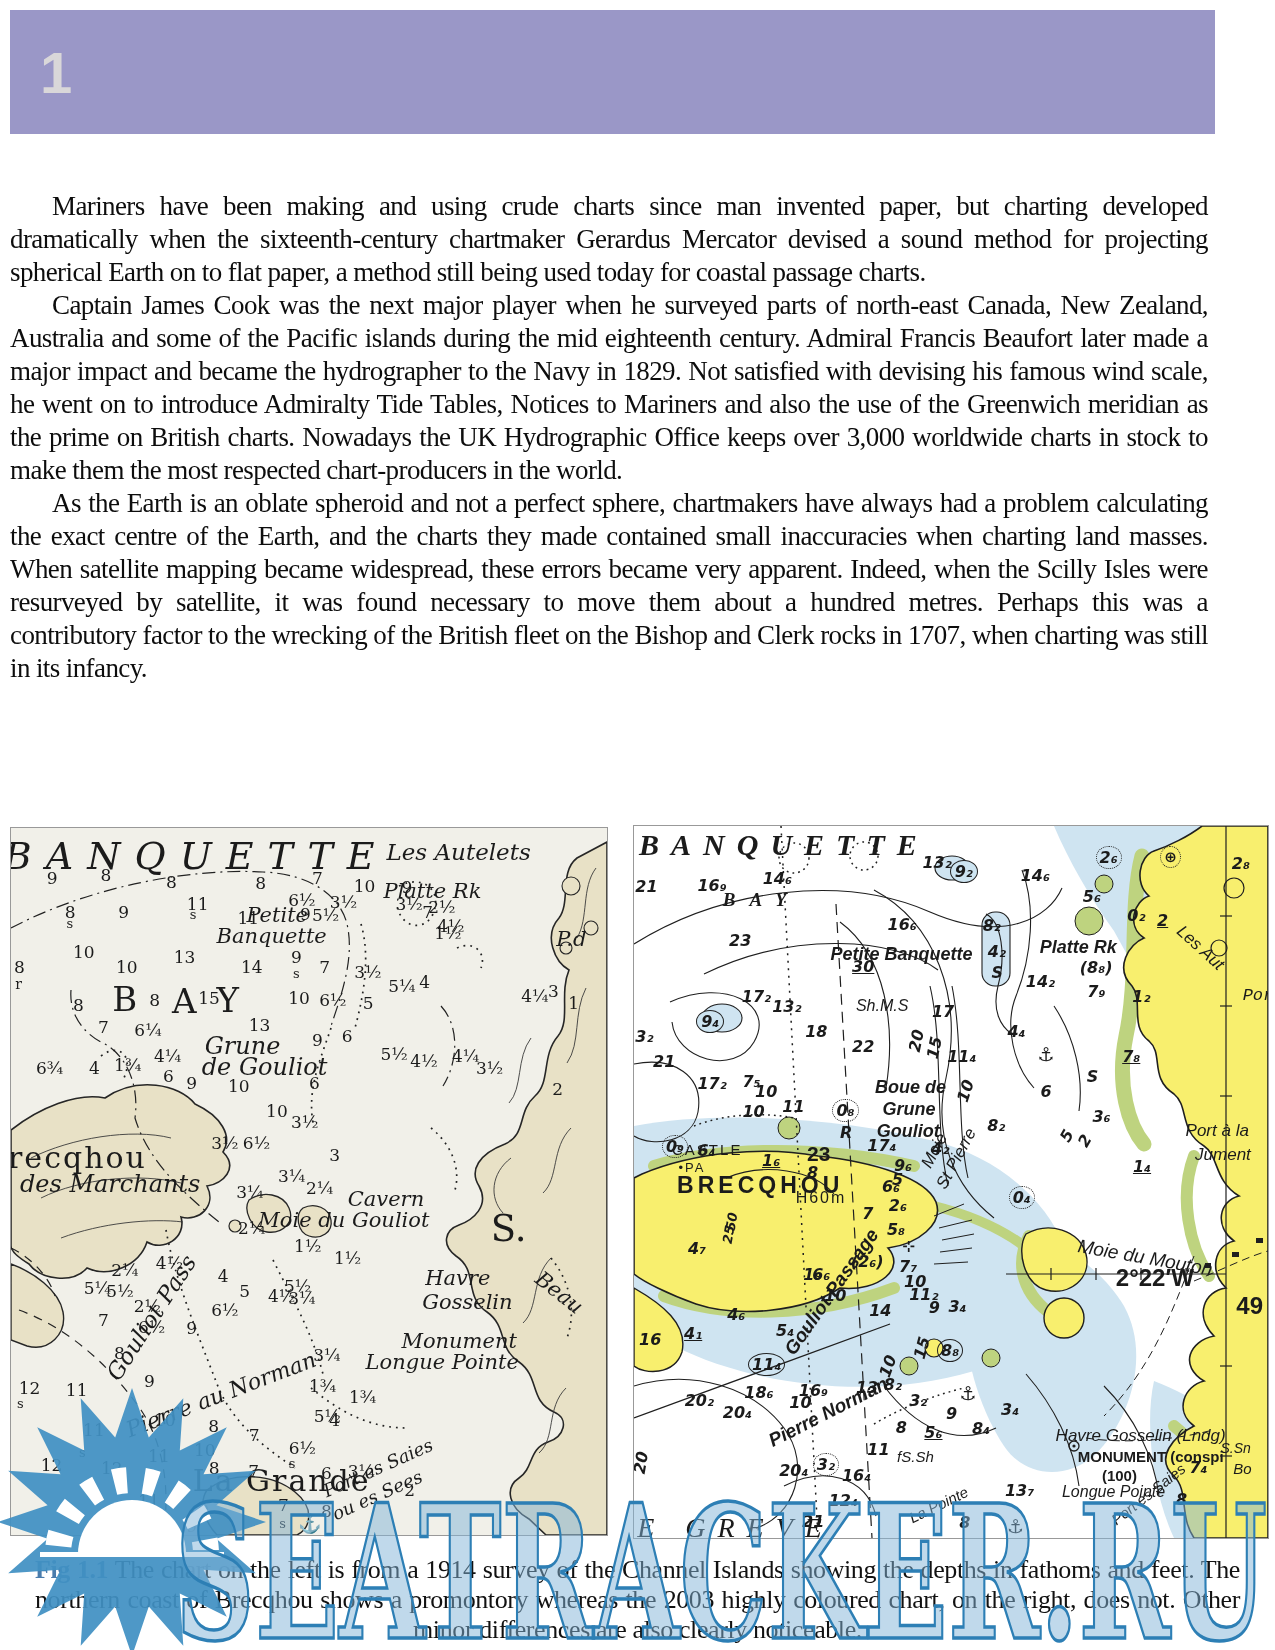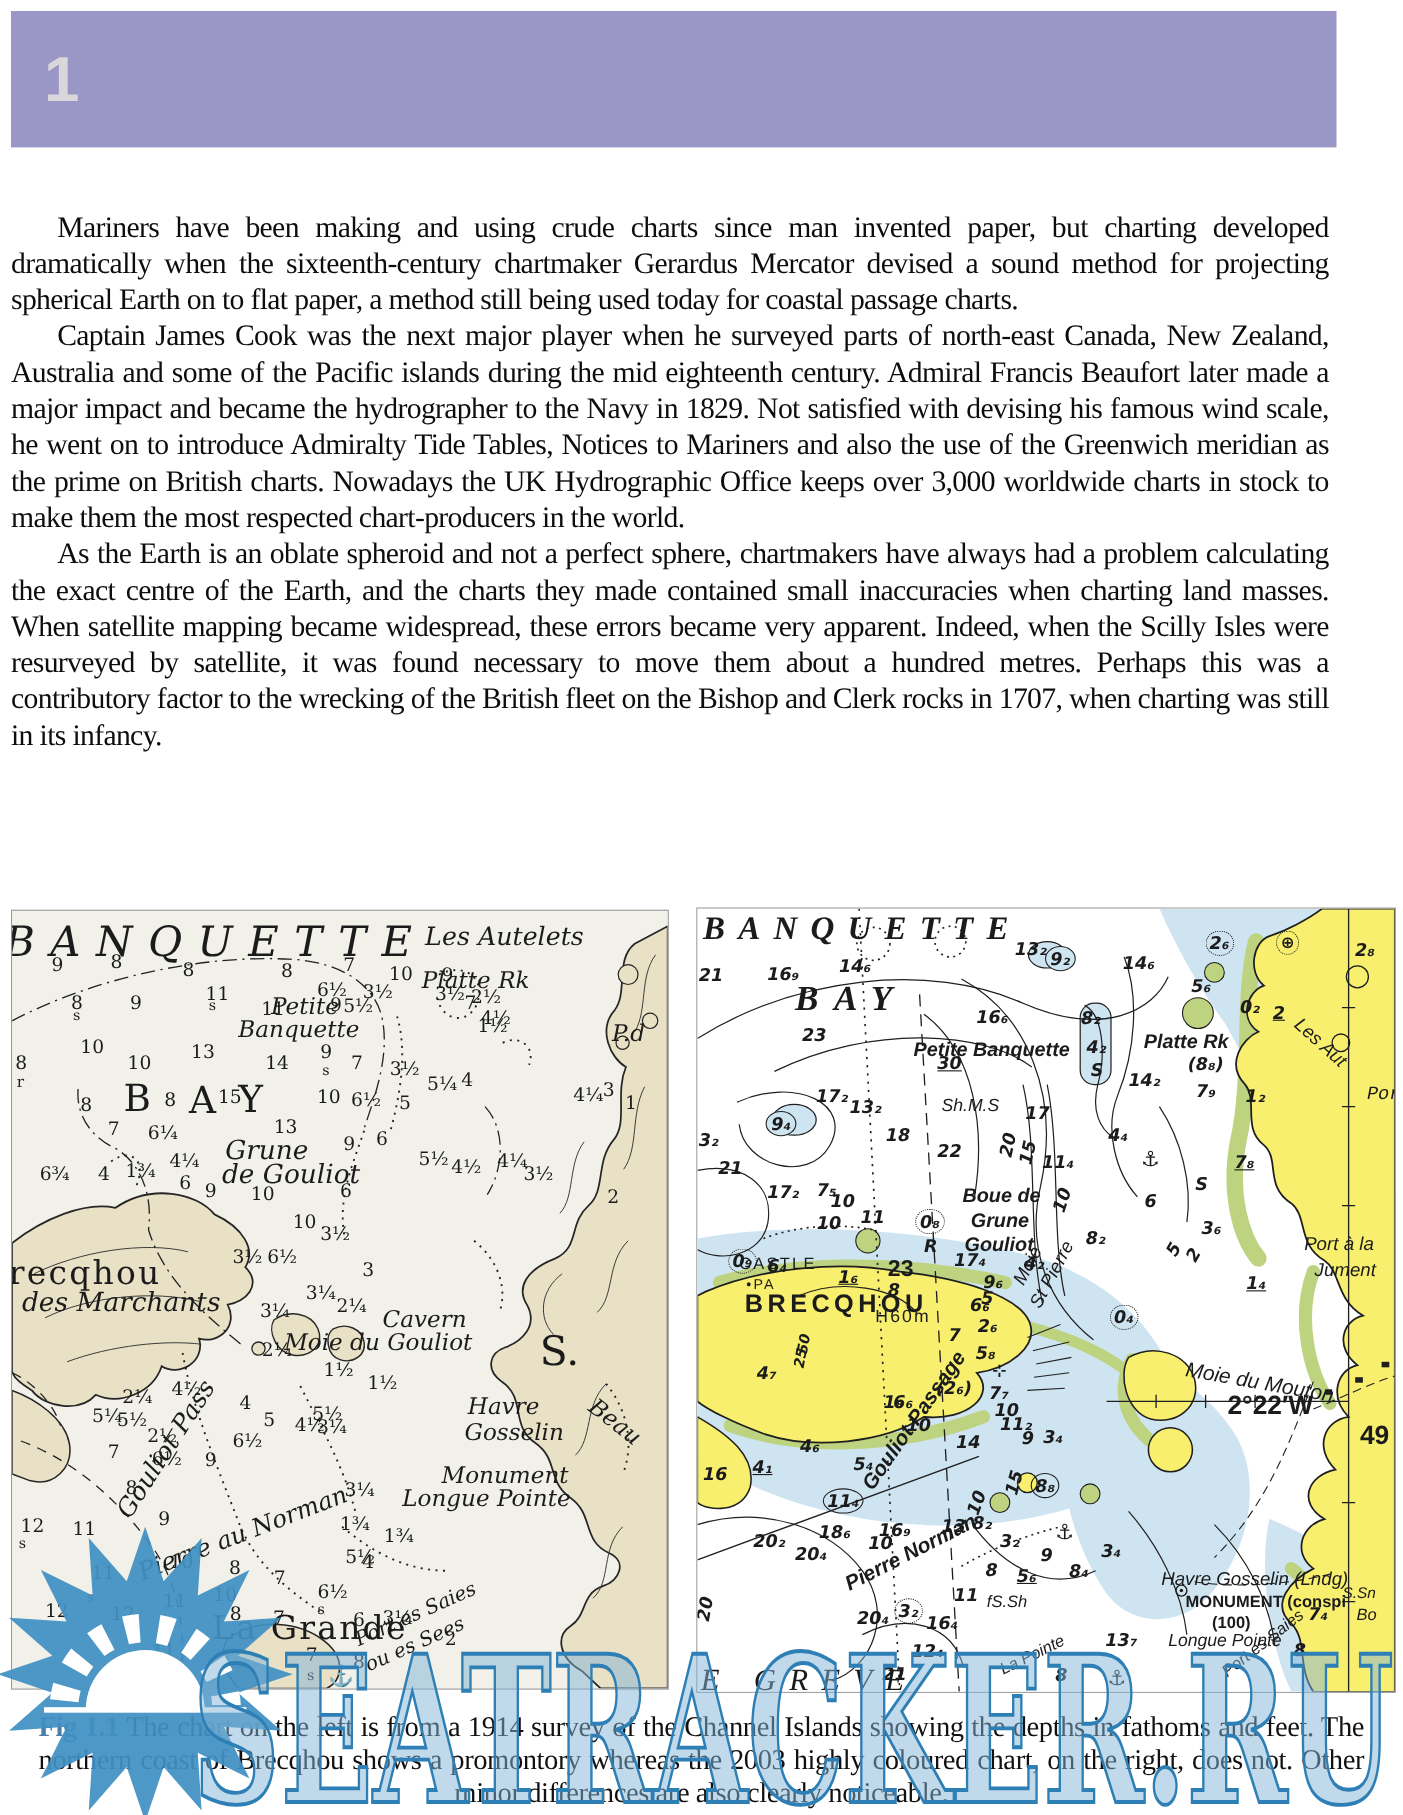--- a/index.html
+++ b/index.html
@@ -387,21 +387,21 @@
 
       <g fill="none" stroke="#1f1f1f" stroke-width="1.5" stroke-dasharray="1.8 4">
         <circle cx="160" cy="32" r="15"></circle>
         <circle cx="230" cy="30" r="14"></circle>
         <path d="M60,300 C90,288 130,286 160,292"></path>
         <path d="M240,598 C270,580 305,568 330,562"></path>
       </g>
     </svg>
     <div class="labels" id="right-chart-labels">
         <span class="cl rbig" style="left: 0.8%; top: 0.3%;">BANQUETTE</span>
-        <span class="cl rbig" style="left: 14%; top: 8.8%; font-size: 32px; letter-spacing: 14px;">BAY</span>
+        <span class="cl rbig" style="left: 14%; top: 8.8%; font-size: 19px; letter-spacing: 14px;">BAY</span>
         <span class="cl rn" style="left: 31%; top: 16.6%;">Petite Banquette</span>
         <span class="cl rn" style="left: 64%; top: 15.6%;">Platte Rk</span>
         <span class="cl rni" style="left: 35%; top: 24%; font-size: 16px;">Sh.M.S</span>
         <span class="cl rn" style="left: 38%; top: 35.2%;">Boue de</span>
         <span class="cl rn" style="left: 39.2%; top: 38.3%;">Grune</span>
         <span class="cl rn" style="left: 38.3%; top: 41.4%;">Gouliot</span>
         <span class="cl rni" style="left: 86%; top: 13%; transform: rotate(42deg);">Les Aut</span>
         <span class="cl rni" style="left: 96%; top: 22.5%; font-family: Liberation Mono, monospace;">Por</span>
         <span class="cl rni" style="left: 87%; top: 41.5%;">Port à la</span>
         <span class="cl rni" style="left: 88.5%; top: 44.8%;">Jument</span>

